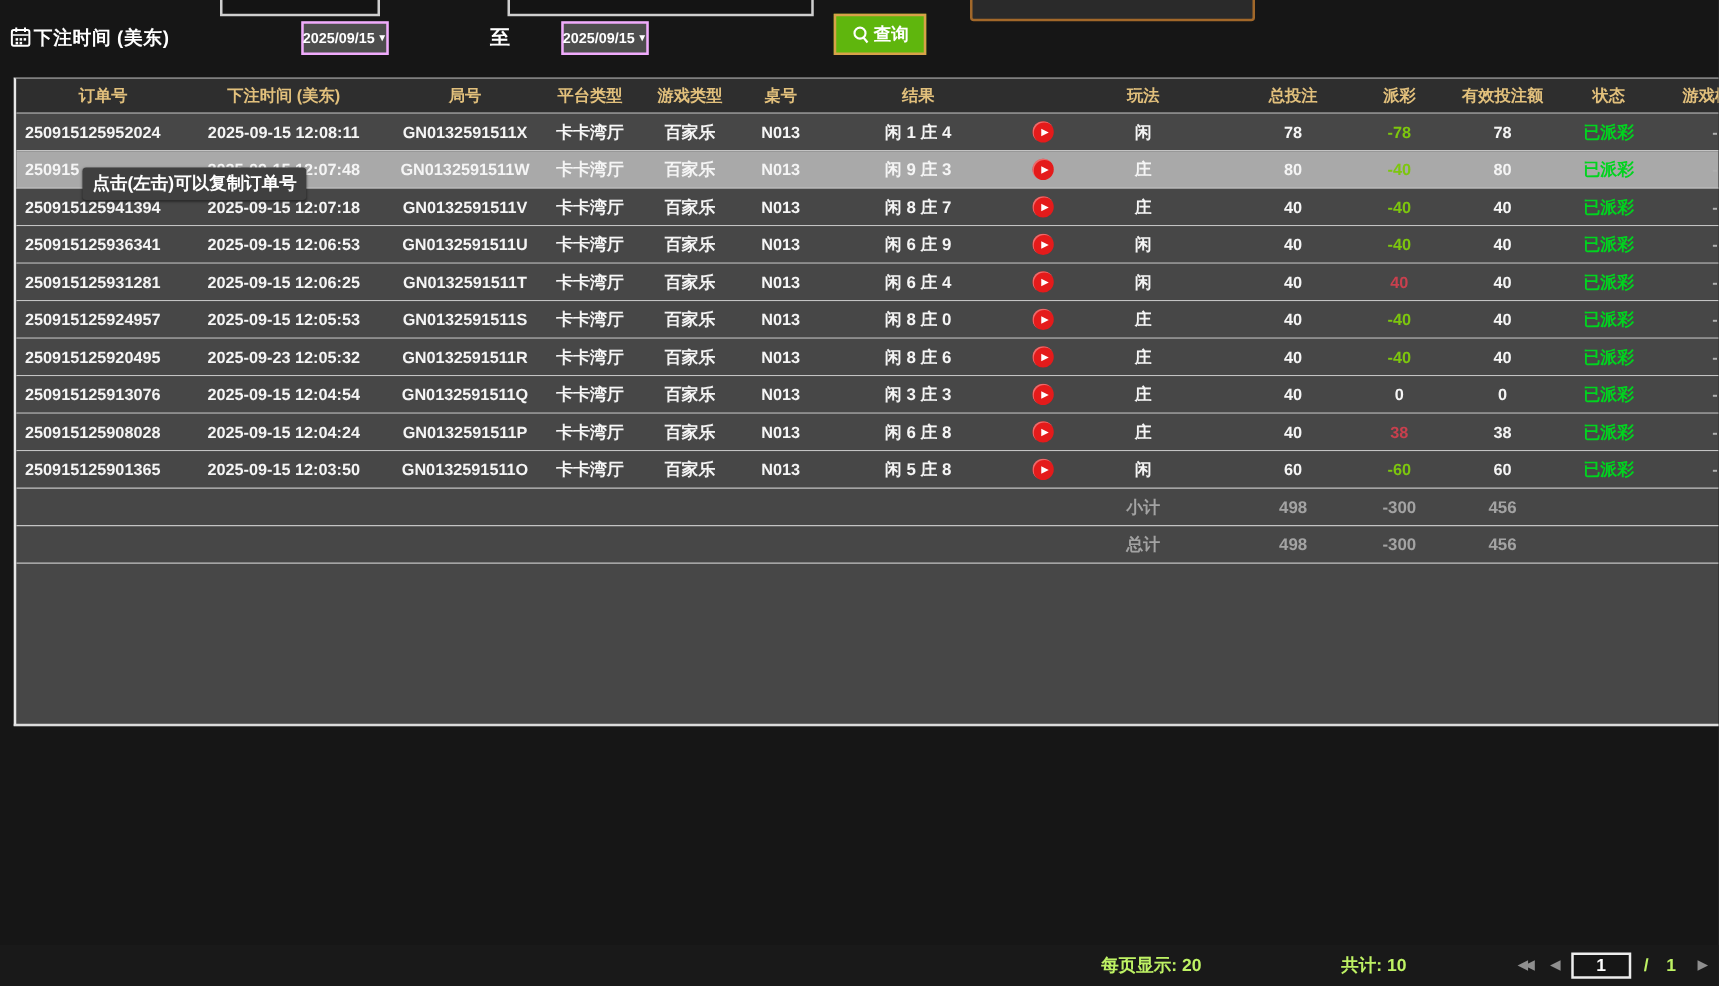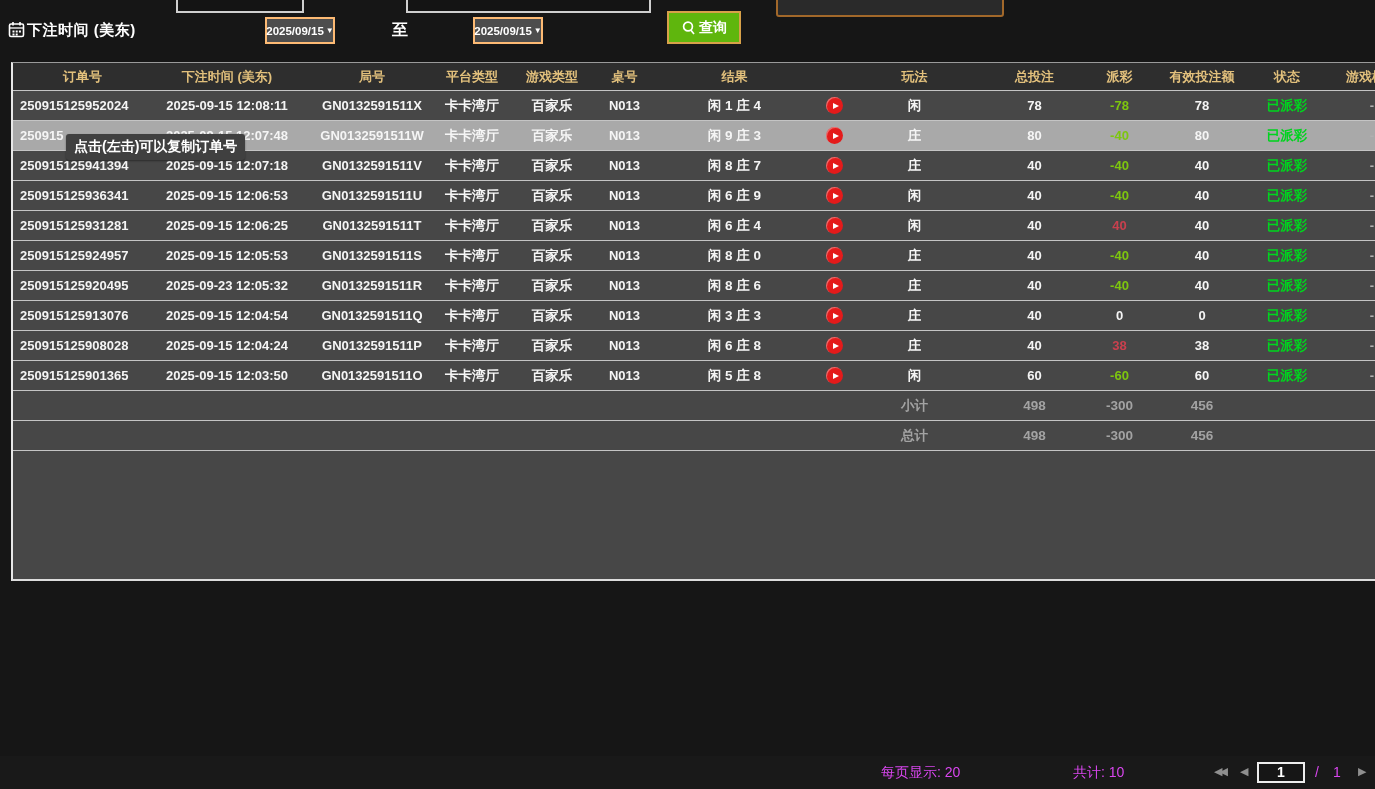--- a/index.html
+++ b/index.html
@@ -13,25 +13,24 @@
 
   
   .cut-box { position:absolute; background:#141414; border:2px solid #cfcfcf; }
   .cut-box.orange { border-color:#a2682a; background:#2a2a2a; border-radius:3px; }
 
   
   .filter-label { position:absolute; left:27px; top:21px; font-size:15px; font-weight:bold; color:#ffffff; letter-spacing:0.5px; }
   .cal-icon { position:absolute; left:8px; top:21px; }
   .date-select {
     position:absolute; top:17px; width:70px; height:27px;
-    background:#4d4d4d; border:2px solid #fdba74;
+    background:#4d4d4d; border:2px solid #f0abfc;
     color:#ffffff; font-size:11.5px; font-weight:bold;
     display:flex; align-items:center; justify-content:center; gap:2px;
     cursor:pointer;
-    margin-left:24px;
   }
   .date-select .dd-arrow { font-size:8px; }
   .to-label { position:absolute; left:392px; top:20px; font-size:16px; font-weight:bold; color:#ffffff; }
   .query-btn {
     position:absolute; left:667px; top:11px; width:74px; height:33px;
     background:#5fb60d; border:2px solid #d8a149;
     color:#ffffff; font-size:14px; font-weight:bold;
     display:flex; align-items:center; justify-content:center; gap:2px;
     cursor:pointer;
   }
@@ -77,21 +76,21 @@
   .tooltip {
     position:absolute; left:66px; top:134px; height:26px;
     background:#404040; border-radius:3px; padding:0 8px;
     display:flex; align-items:center;
     font-size:14px; font-weight:bold; color:#ffffff; white-space:nowrap;
     box-shadow:0 1px 2px rgba(0,0,0,0.4);
   }
 
   
   .bottom-bar { position:absolute; left:0; top:756px; width:1375px; height:33px; background:#191919; }
-  .bottom-bar .txt { position:absolute; top:8px; font-size:14px; font-weight:normal; color:#d946ef; white-space:nowrap; }
+  .bottom-bar .txt { position:absolute; top:8px; font-size:14px; font-weight:bold; color:#bef264; white-space:nowrap; }
   .pg-arrow { position:absolute; top:9px; font-size:11px; color:#8f8f8f; cursor:pointer; letter-spacing:-3px; }
   .page-box {
     position:absolute; left:1257px; top:6px; width:48px; height:21px;
     background:#161616; border:2px solid #ededed;
     text-align:center; font-size:14px; font-weight:bold; color:#ffffff; line-height:17px;
   }
 </style>
 </head>
 <body>
 

